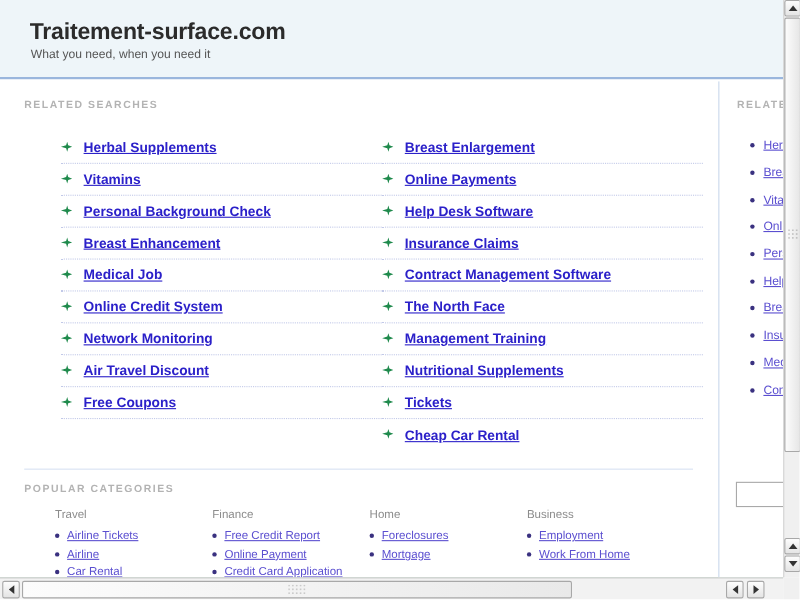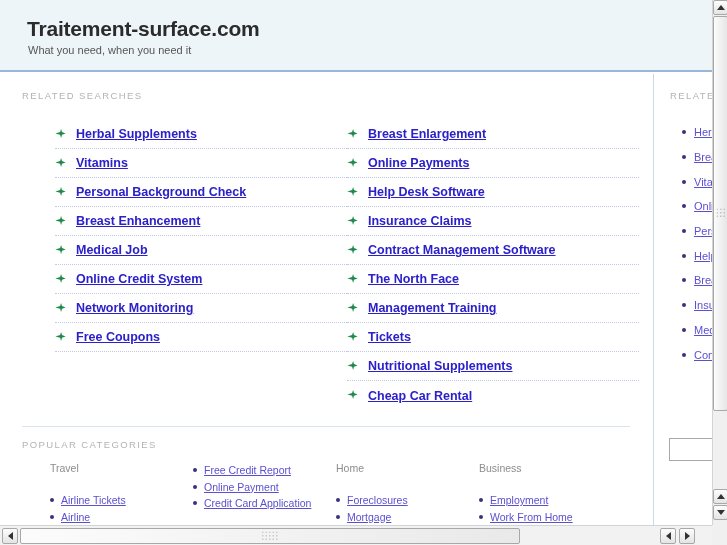--- a/index.html
+++ b/index.html
@@ -66,20 +66,21 @@
     top: 74px;
     width: 652px;
     height: 451px;
     box-sizing: border-box;
   }
   .section-label {
     font-size: 9.5px;
     letter-spacing: 1.4px;
     color: #b3b3b3;
     text-transform: uppercase;
+    font-weight: bold;
   }
   .rs-label {
     position: absolute;
     left: 22px;
     top: 16px;
   }
 
   .rs-grid {
     position: absolute;
     left: 55px;
@@ -134,21 +135,21 @@
     position: absolute;
     left: 50px;
     top: 388px;
     width: 600px;
     display: flex;
   }
   .pc-col { width: 143px; }
   .pc-heading {
     font-size: 10.5px;
     color: #8c8c8c;
-    margin-bottom: 18px;
+    margin-bottom: 5px;
   }
   .pc-list { }
   .pc-item {
     display: flex;
     align-items: center;
     height: 16.5px;
   }
   .dot-icon {
     width: 4px;
     height: 4px;
@@ -370,20 +371,28 @@
                 </svg>
               </span>
               <span class="rs-link">Network Monitoring</span>
             </div>
             <div class="rs-item">
               <span class="arrow-icon">
                 <svg width="11" height="11" viewBox="0 0 11 11">
                   <path d="M6.1 0.9 L7.0 4.0 L10.6 5.4 L7.0 6.7 L6.1 9.9 L5.1 6.7 L0.4 5.4 L5.1 4.0 Z" fill="#1f8a4c"></path>
                 </svg>
               </span>
+              <span class="rs-link">Air Travel Discount</span>
+            </div>
+            <div class="rs-item">
+              <span class="arrow-icon">
+                <svg width="11" height="11" viewBox="0 0 11 11">
+                  <path d="M6.1 0.9 L7.0 4.0 L10.6 5.4 L7.0 6.7 L6.1 9.9 L5.1 6.7 L0.4 5.4 L5.1 4.0 Z" fill="#1f8a4c"></path>
+                </svg>
+              </span>
               <span class="rs-link">Free Coupons</span>
             </div>
           </div>
         <div class="rs-col" id="rs-right">
             <div class="rs-item">
               <span class="arrow-icon">
                 <svg width="11" height="11" viewBox="0 0 11 11">
                   <path d="M6.1 0.9 L7.0 4.0 L10.6 5.4 L7.0 6.7 L6.1 9.9 L5.1 6.7 L0.4 5.4 L5.1 4.0 Z" fill="#1f8a4c"></path>
                 </svg>
               </span>
@@ -436,29 +445,29 @@
                 </svg>
               </span>
               <span class="rs-link">Management Training</span>
             </div>
             <div class="rs-item">
               <span class="arrow-icon">
                 <svg width="11" height="11" viewBox="0 0 11 11">
                   <path d="M6.1 0.9 L7.0 4.0 L10.6 5.4 L7.0 6.7 L6.1 9.9 L5.1 6.7 L0.4 5.4 L5.1 4.0 Z" fill="#1f8a4c"></path>
                 </svg>
               </span>
+              <span class="rs-link">Nutritional Supplements</span>
+            </div>
+            <div class="rs-item">
+              <span class="arrow-icon">
+                <svg width="11" height="11" viewBox="0 0 11 11">
+                  <path d="M6.1 0.9 L7.0 4.0 L10.6 5.4 L7.0 6.7 L6.1 9.9 L5.1 6.7 L0.4 5.4 L5.1 4.0 Z" fill="#1f8a4c"></path>
+                </svg>
+              </span>
               <span class="rs-link">Tickets</span>
-            </div>
-            <div class="rs-item">
-              <span class="arrow-icon">
-                <svg width="11" height="11" viewBox="0 0 11 11">
-                  <path d="M6.1 0.9 L7.0 4.0 L10.6 5.4 L7.0 6.7 L6.1 9.9 L5.1 6.7 L0.4 5.4 L5.1 4.0 Z" fill="#1f8a4c"></path>
-                </svg>
-              </span>
-              <span class="rs-link">Nutritional Supplements</span>
             </div>
             <div class="rs-item last">
               <span class="arrow-icon">
                 <svg width="11" height="11" viewBox="0 0 11 11">
                   <path d="M6.1 0.9 L7.0 4.0 L10.6 5.4 L7.0 6.7 L6.1 9.9 L5.1 6.7 L0.4 5.4 L5.1 4.0 Z" fill="#1f8a4c"></path>
                 </svg>
               </span>
               <span class="rs-link">Cheap Car Rental</span>
             </div>
           </div>
@@ -478,20 +487,21 @@
                 <span class="dot-icon"></span>
                 <span class="pc-link">Airline</span>
               </div>
               <div class="pc-item">
                 <span class="dot-icon"></span>
                 <span class="pc-link">Car Rental</span>
               </div>
             </div>
           </div>
           <div class="pc-col">
+            <div class="pc-heading">Finance</div>
             <div class="pc-list">
               <div class="pc-item">
                 <span class="dot-icon"></span>
                 <span class="pc-link">Free Credit Report</span>
               </div>
               <div class="pc-item">
                 <span class="dot-icon"></span>
                 <span class="pc-link">Online Payment</span>
               </div>
               <div class="pc-item">

